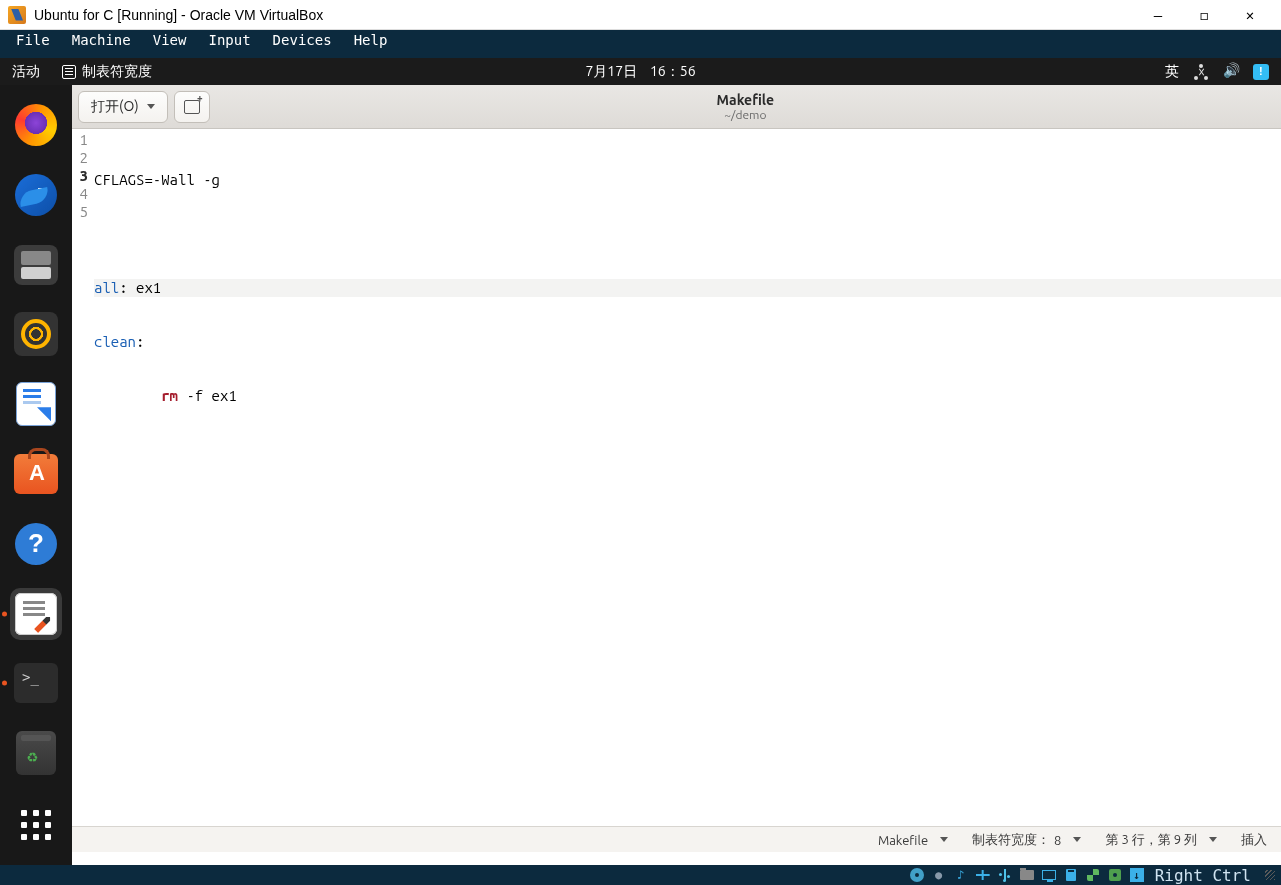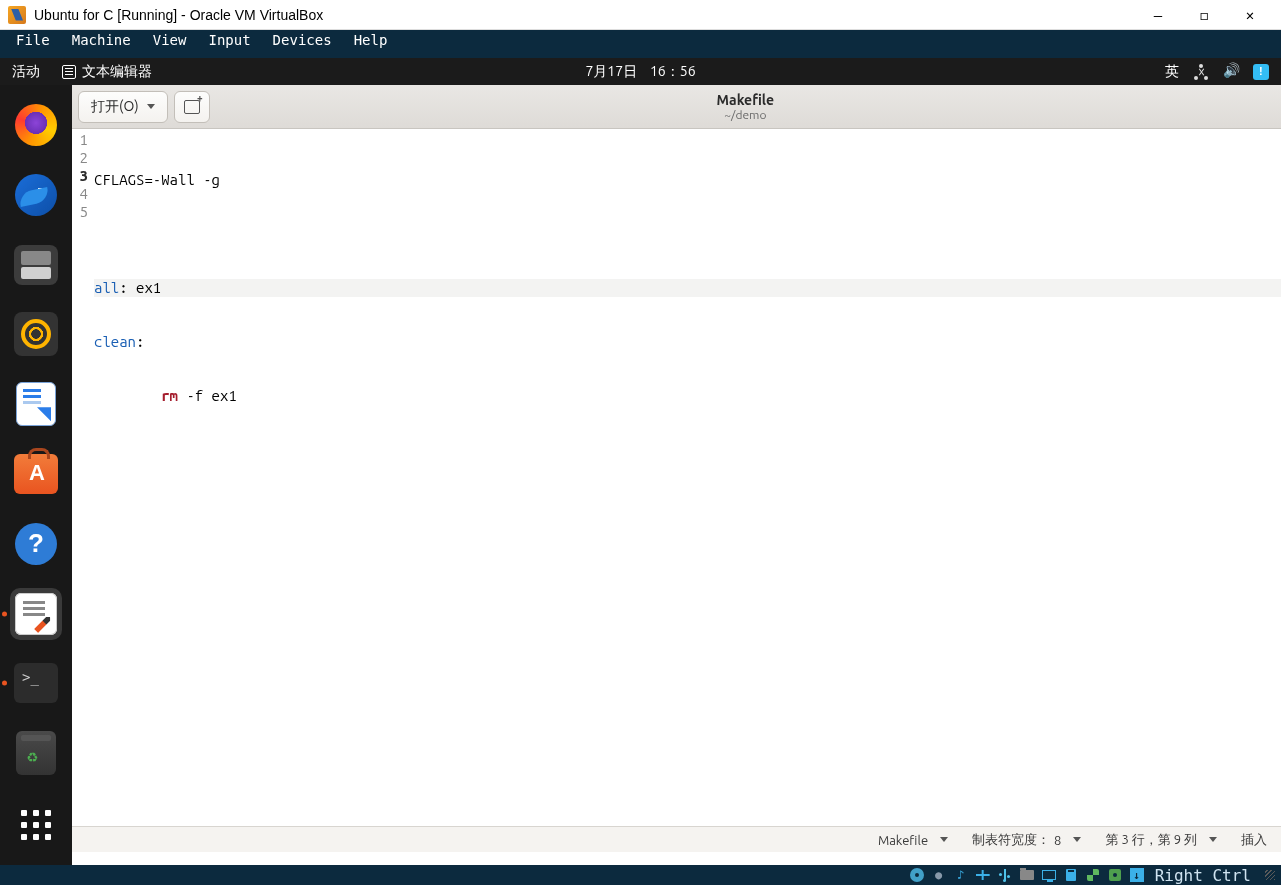--- a/index.html
+++ b/index.html
@@ -161,21 +161,21 @@
   <div class="menu-item">Help</div>
 </div>
 
 <div class="guest">
 
   <div class="gnome-topbar">
     <div class="section-left">
       <div class="activities">活动</div>
       <div class="app-indicator">
         <div class="doc-icon"></div>
-        <span>文本编辑器</span>
+        <span>制表符宽度</span>
       </div>
     </div>
     <div class="center">
       <span>7月17日</span>
       <span class="thin">&nbsp;&nbsp;</span>
       <span>16：56</span>
     </div>
     <div class="right">
       <span class="ime">英</span>
       <span class="tray-icon tray-network">

